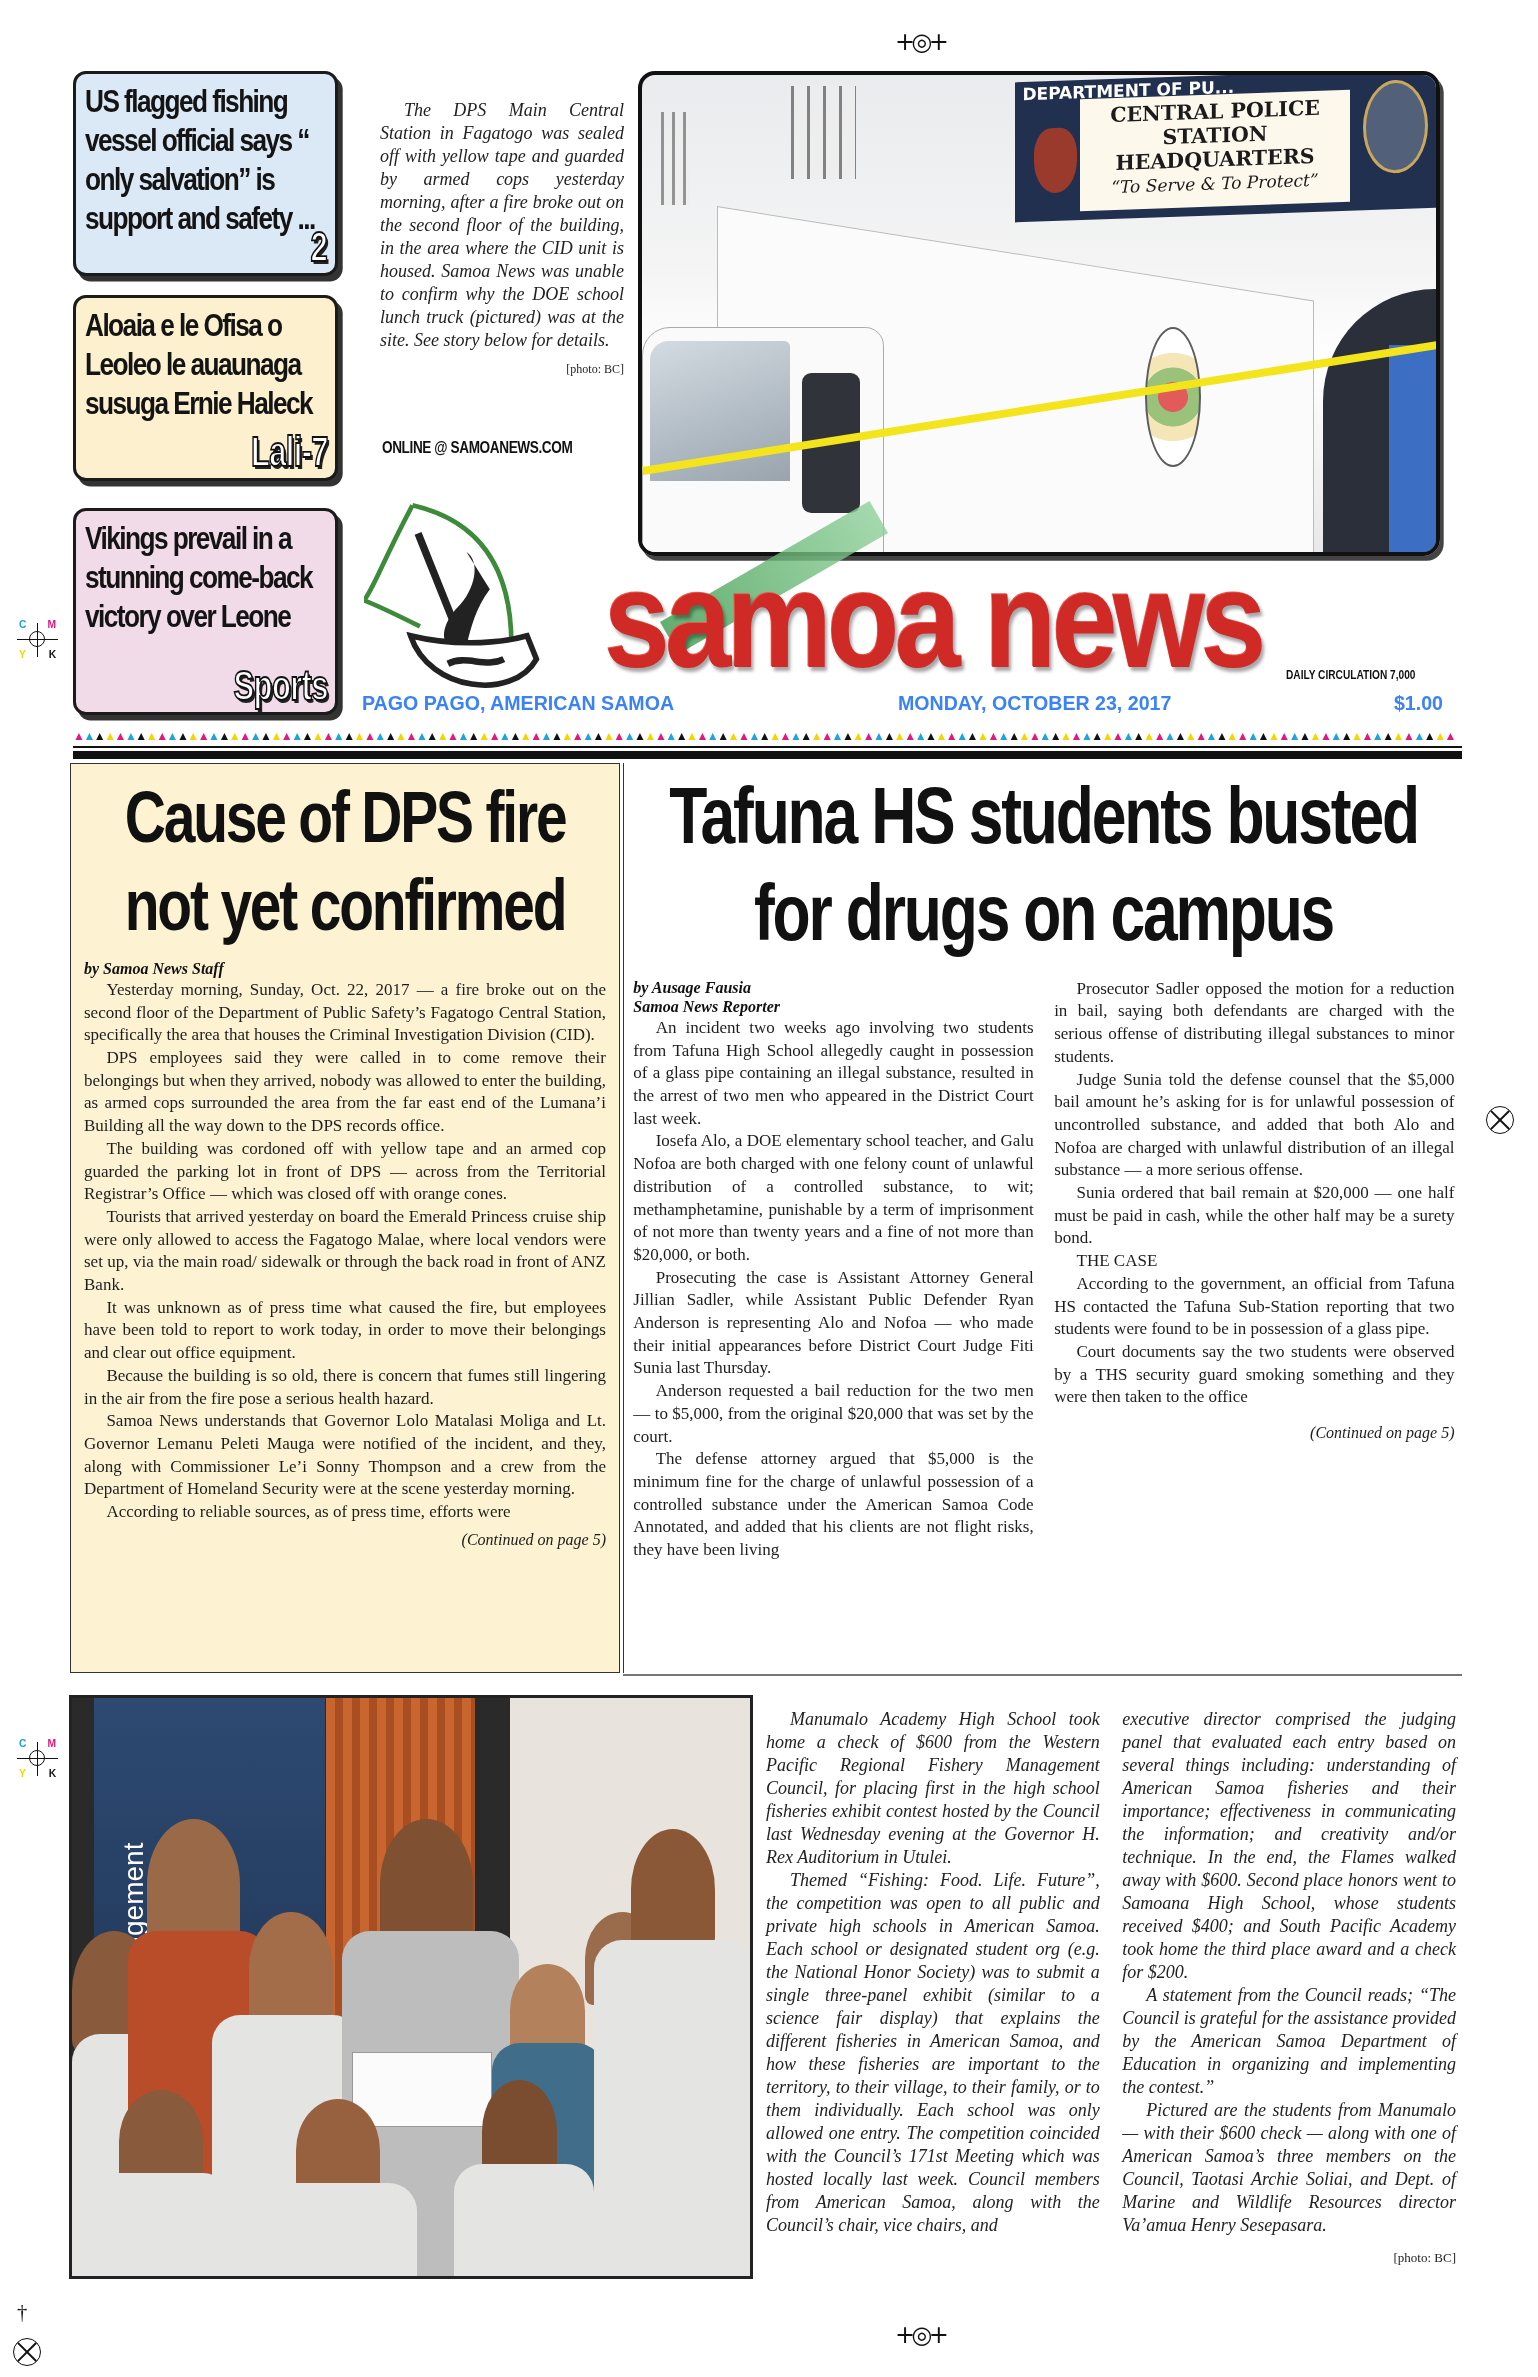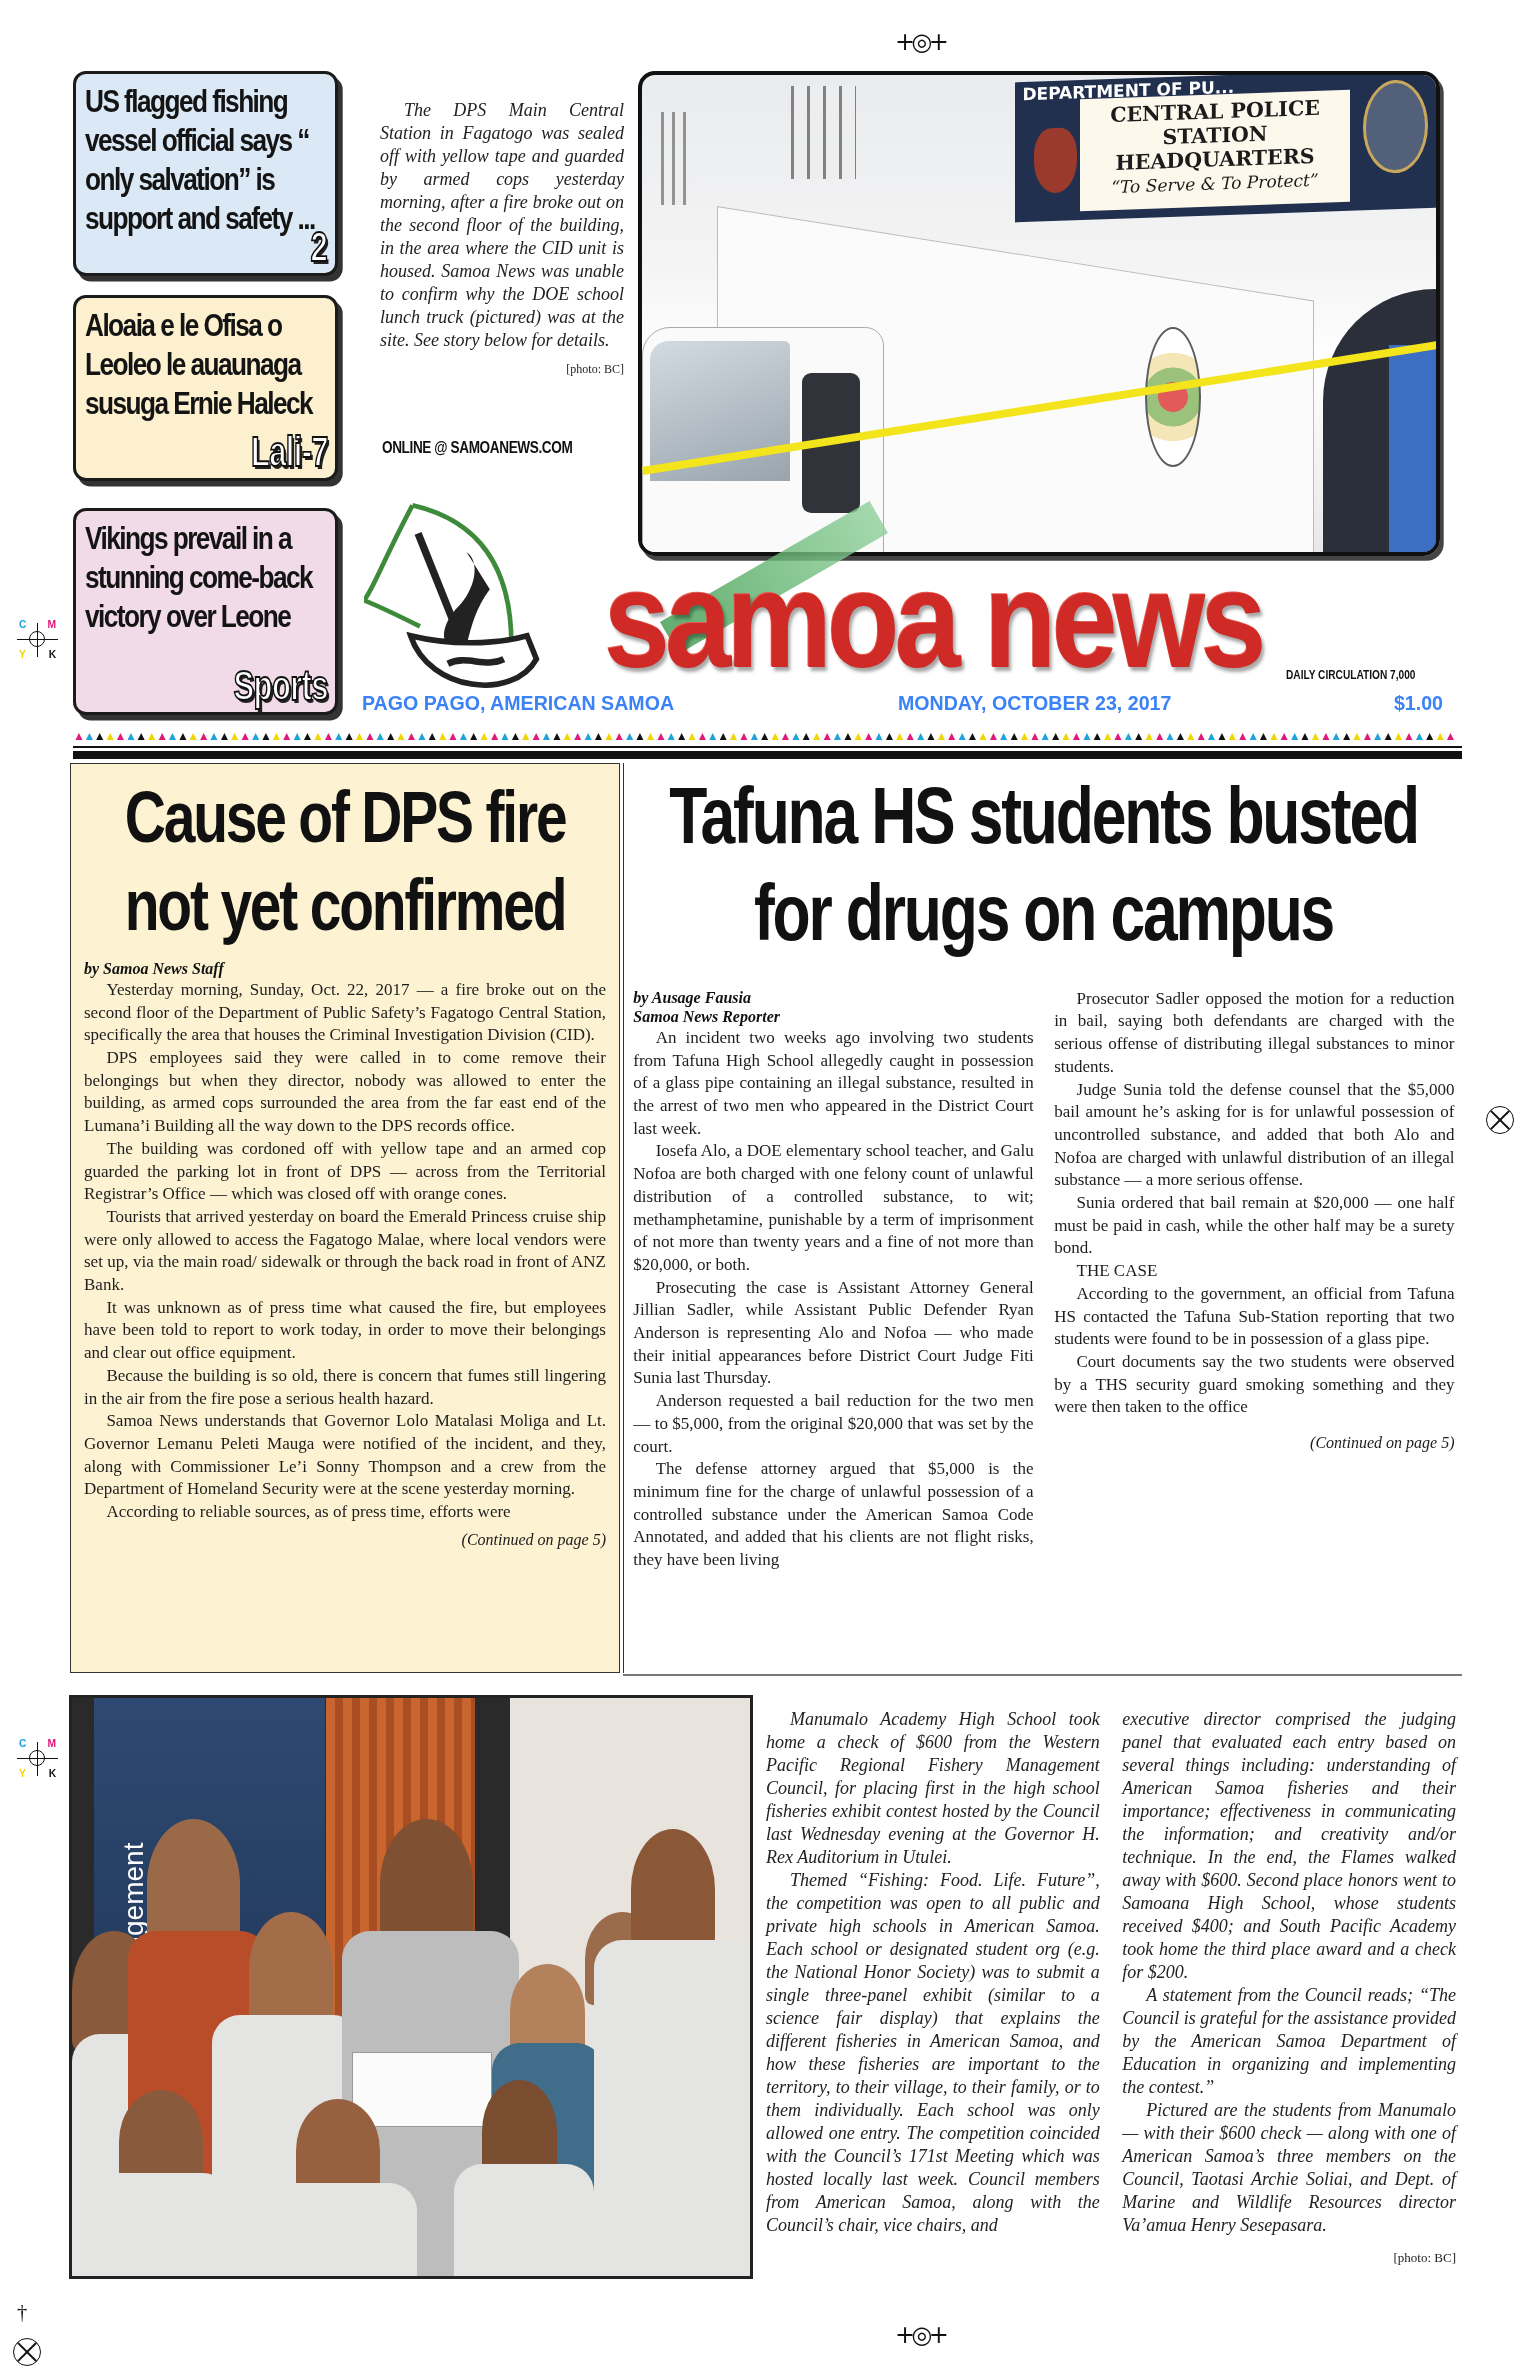--- a/index.html
+++ b/index.html
@@ -76,21 +76,21 @@
   .headline-l { font-family: "Liberation Sans", sans-serif; font-weight: bold; font-size: 73px; line-height: 88px; text-align: center; letter-spacing: -2.8px; color: #111; transform: scaleX(0.78); transform-origin: center top; width: 128%; margin-left: -14%; height: 186px; }
   .byline { font-weight: bold; font-style: italic; font-size: 16px; line-height: 19.6px; color: #111; }
   .body-text { font-size: 17px; line-height: 22.7px; text-align: justify; color: #1d1d1d; }
   .body-text p { text-indent: 22.4px; }
   .cont { text-align: right; font-style: italic; font-size: 16px; margin-top: 7.5px; }
 
   
   .right-article { left: 623px; top: 763px; width: 839px; height: 910px; border-left: 1.9px solid #333; padding: 0 7.5px 0 9.3px; }
   .headline-r { font-family: "Liberation Sans", sans-serif; font-weight: bold; font-size: 80px; line-height: 97px; text-align: center; letter-spacing: -2.8px; color: #111; transform: scaleX(0.78); transform-origin: center top; width: 128%; margin-left: -14%; height: 198px; margin-top: 3.7px; }
   .subhead { margin: 1.9px auto 0; width: 468px; background: linear-gradient(180deg,#f6cfe2,#fbe8f1); font-family: "Liberation Sans", sans-serif; font-weight: bold; font-size: 18.6px; line-height: 24px; text-align: center; color: #1a1a1a; padding: 0 1.9px; }
-  .cols { display: flex; gap: 20.5px; margin-top: 23px; }
+  .cols { display: flex; gap: 20.5px; margin-top: 13px; }
   .col { width: 403px; }
   .right-article .cont { margin-top: 13px; }
   .case-label { text-indent: 22.4px; }
 
   .bottom-rule { left: 623px; top: 1674px; width: 839px; height: 1.9px; background: #777; }
 
   
   .bottom-photo { left: 69px; top: 1695px; width: 684px; height: 584px; border: 3.7px solid #222; background: #2a2a2a; overflow: hidden; }
   .bp-banner { position: absolute; left: 22.4px; top: 0; width: 231px; height: 392px; background: linear-gradient(180deg,#2e4a72,#1f3556); }
   .bp-banner-text { position: absolute; left: 26px; top: 84px; transform: rotate(-90deg); transform-origin: left top; font-family: "Liberation Sans", sans-serif; font-size: 28px; color: #fff; white-space: nowrap; line-height: 28px; }
@@ -198,21 +198,21 @@
 
 <div class="abs triangles" id="tri"><span style="color:#e0197c">▲</span><span style="color:#1fa3dd">▲</span><span style="color:#111111">▲</span><span style="color:#f2d600">▲</span><span style="color:#e0197c">▲</span><span style="color:#1fa3dd">▲</span><span style="color:#111111">▲</span><span style="color:#f2d600">▲</span><span style="color:#e0197c">▲</span><span style="color:#1fa3dd">▲</span><span style="color:#111111">▲</span><span style="color:#f2d600">▲</span><span style="color:#e0197c">▲</span><span style="color:#1fa3dd">▲</span><span style="color:#111111">▲</span><span style="color:#f2d600">▲</span><span style="color:#e0197c">▲</span><span style="color:#1fa3dd">▲</span><span style="color:#111111">▲</span><span style="color:#f2d600">▲</span><span style="color:#e0197c">▲</span><span style="color:#1fa3dd">▲</span><span style="color:#111111">▲</span><span style="color:#f2d600">▲</span><span style="color:#e0197c">▲</span><span style="color:#1fa3dd">▲</span><span style="color:#111111">▲</span><span style="color:#f2d600">▲</span><span style="color:#e0197c">▲</span><span style="color:#1fa3dd">▲</span><span style="color:#111111">▲</span><span style="color:#f2d600">▲</span><span style="color:#e0197c">▲</span><span style="color:#1fa3dd">▲</span><span style="color:#111111">▲</span><span style="color:#f2d600">▲</span><span style="color:#e0197c">▲</span><span style="color:#1fa3dd">▲</span><span style="color:#111111">▲</span><span style="color:#f2d600">▲</span><span style="color:#e0197c">▲</span><span style="color:#1fa3dd">▲</span><span style="color:#111111">▲</span><span style="color:#f2d600">▲</span><span style="color:#e0197c">▲</span><span style="color:#1fa3dd">▲</span><span style="color:#111111">▲</span><span style="color:#f2d600">▲</span><span style="color:#e0197c">▲</span><span style="color:#1fa3dd">▲</span><span style="color:#111111">▲</span><span style="color:#f2d600">▲</span><span style="color:#e0197c">▲</span><span style="color:#1fa3dd">▲</span><span style="color:#111111">▲</span><span style="color:#f2d600">▲</span><span style="color:#e0197c">▲</span><span style="color:#1fa3dd">▲</span><span style="color:#111111">▲</span><span style="color:#f2d600">▲</span><span style="color:#e0197c">▲</span><span style="color:#1fa3dd">▲</span><span style="color:#111111">▲</span><span style="color:#f2d600">▲</span><span style="color:#e0197c">▲</span><span style="color:#1fa3dd">▲</span><span style="color:#111111">▲</span><span style="color:#f2d600">▲</span><span style="color:#e0197c">▲</span><span style="color:#1fa3dd">▲</span><span style="color:#111111">▲</span><span style="color:#f2d600">▲</span><span style="color:#e0197c">▲</span><span style="color:#1fa3dd">▲</span><span style="color:#111111">▲</span><span style="color:#f2d600">▲</span><span style="color:#e0197c">▲</span><span style="color:#1fa3dd">▲</span><span style="color:#111111">▲</span><span style="color:#f2d600">▲</span><span style="color:#e0197c">▲</span><span style="color:#1fa3dd">▲</span><span style="color:#111111">▲</span><span style="color:#f2d600">▲</span><span style="color:#e0197c">▲</span><span style="color:#1fa3dd">▲</span><span style="color:#111111">▲</span><span style="color:#f2d600">▲</span><span style="color:#e0197c">▲</span><span style="color:#1fa3dd">▲</span><span style="color:#111111">▲</span><span style="color:#f2d600">▲</span><span style="color:#e0197c">▲</span><span style="color:#1fa3dd">▲</span><span style="color:#111111">▲</span><span style="color:#f2d600">▲</span><span style="color:#e0197c">▲</span><span style="color:#1fa3dd">▲</span><span style="color:#111111">▲</span><span style="color:#f2d600">▲</span><span style="color:#e0197c">▲</span><span style="color:#1fa3dd">▲</span><span style="color:#111111">▲</span><span style="color:#f2d600">▲</span><span style="color:#e0197c">▲</span><span style="color:#1fa3dd">▲</span><span style="color:#111111">▲</span><span style="color:#f2d600">▲</span><span style="color:#e0197c">▲</span><span style="color:#1fa3dd">▲</span><span style="color:#111111">▲</span><span style="color:#f2d600">▲</span><span style="color:#e0197c">▲</span><span style="color:#1fa3dd">▲</span><span style="color:#111111">▲</span><span style="color:#f2d600">▲</span><span style="color:#e0197c">▲</span><span style="color:#1fa3dd">▲</span><span style="color:#111111">▲</span><span style="color:#f2d600">▲</span><span style="color:#e0197c">▲</span><span style="color:#1fa3dd">▲</span><span style="color:#111111">▲</span><span style="color:#f2d600">▲</span><span style="color:#e0197c">▲</span><span style="color:#1fa3dd">▲</span><span style="color:#111111">▲</span><span style="color:#f2d600">▲</span><span style="color:#e0197c">▲</span><span style="color:#1fa3dd">▲</span><span style="color:#111111">▲</span><span style="color:#f2d600">▲</span><span style="color:#e0197c">▲</span></div>
 <div class="abs rule-thin"></div>
 <div class="abs rule-thick"></div>
 
 <div class="abs left-article">
   <h1 class="headline-l">Cause of DPS fire not yet confirmed</h1>
   <div class="byline">by Samoa News Staff</div>
   <div class="body-text">
     <p>Yesterday morning, Sunday, Oct. 22, 2017 — a fire broke out on the second floor of the Department of Public Safety’s Fagatogo Central Station, specifically the area that houses the Criminal Investigation Division (CID).</p>
-    <p>DPS employees said they were called in to come remove their belongings but when they director, nobody was allowed to enter the building, as armed cops surrounded the area from the far east end of the Lumana’i Building all the way down to the DPS records office.</p>
+    <p>DPS employees said they were called in to come remove their belongings but when they arrived, nobody was allowed to enter the building, as armed cops surrounded the area from the far east end of the Lumana’i Building all the way down to the DPS records office.</p>
     <p>The building was cordoned off with yellow tape and an armed cop guarded the parking lot in front of DPS — across from the Territorial Registrar’s Office — which was closed off with orange cones.</p>
     <p>Tourists that arrived yesterday on board the Emerald Princess cruise ship were only allowed to access the Fagatogo Malae, where local vendors were set up, via the main road/ sidewalk or through the back road in front of ANZ Bank.</p>
     <p>It was unknown as of press time what caused the fire, but employees have been told to report to work today, in order to move their belongings and clear out office equipment.</p>
     <p>Because the building is so old, there is concern that fumes still lingering in the air from the fire pose a serious health hazard.</p>
     <p>Samoa News understands that Governor Lolo Matalasi Moliga and Lt. Governor Lemanu Peleti Mauga were notified of the incident, and they, along with Commissioner Le’i Sonny Thompson and a crew from the Department of Homeland Security were at the scene yesterday morning.</p>
     <p>According to reliable sources, as of press time, efforts were</p>
   </div>
   <div class="cont">(Continued on page 5)</div>
 </div>
 

